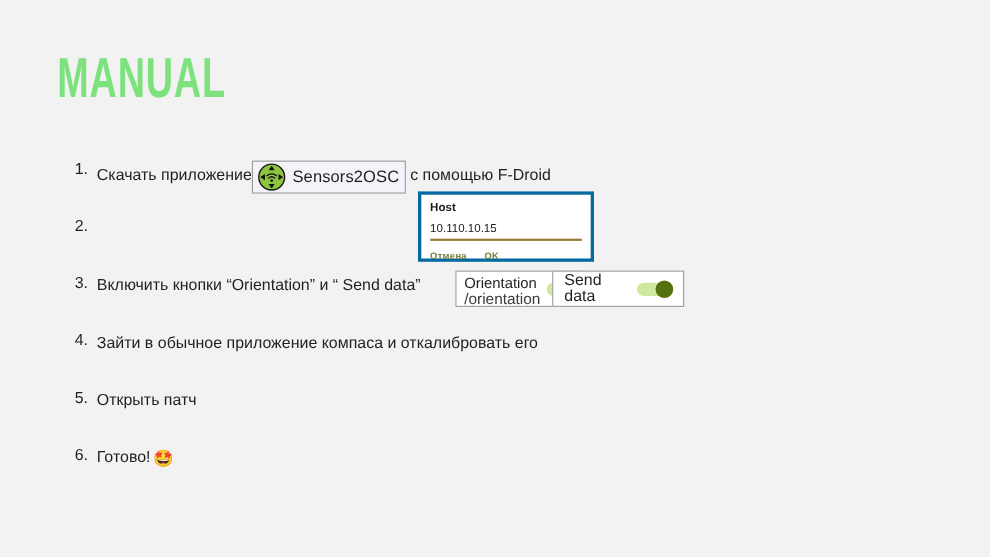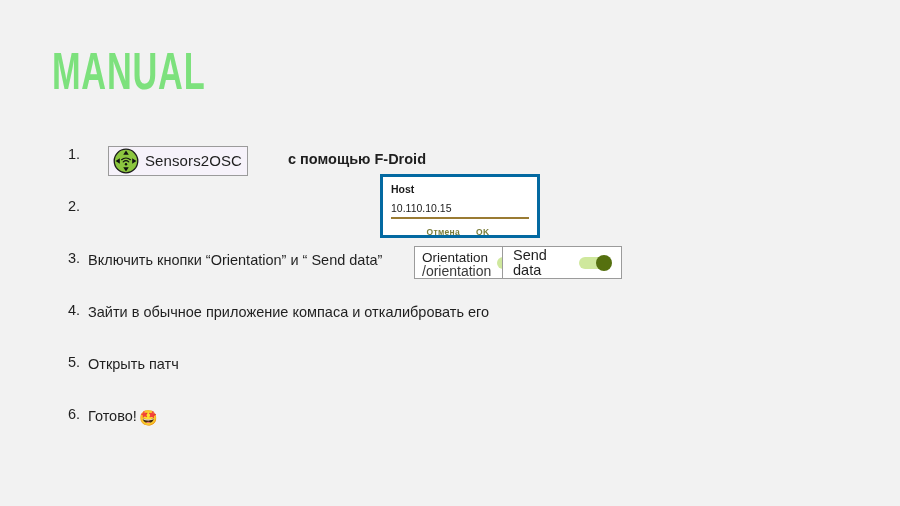--- a/index.html
+++ b/index.html
@@ -57,39 +57,38 @@
   .step-text {
     position: absolute;
     left: 28px;
     top: 8px;
     font-size: 14.5px;
     line-height: 20px;
     color: #1f1f1f;
     white-space: nowrap;
   }
   .step-text .tail {
-    margin-left: 20px;
-    font-weight: bold;
+    margin-left: 4px;
   }
   .emoji {
     font-size: 15px;
     margin-left: 3px;
     vertical-align: -2px;
   }
 
   
   .app-badge {
     display: inline-flex;
     align-items: center;
     gap: 6px;
     background: #f6f2fa;
     border: 1px solid #9b9b9b;
     padding: 2px 3px 2px 4px;
     vertical-align: -10px;
-    margin: 0 20px;
+    margin: 0 0;
     height: 30px;
     box-sizing: border-box;
   }
   .app-badge .app-name {
     font-size: 15px;
     color: #1f1f1f;
     letter-spacing: 0.1px;
     padding-right: 2px;
   }
   .app-icon {
@@ -124,21 +123,21 @@
   }
   .host-underline {
     margin-top: 3px;
     height: 2px;
     background: #9a7b33;
     width: 100%;
   }
   .host-actions {
     margin-top: 8px;
     display: flex;
-    justify-content: center;
+    justify-content: flex-start;
     gap: 16px;
     padding-right: 4px;
   }
   .host-btn {
     font-size: 8.5px;
     font-weight: 700;
     color: #7a7d3a;
     letter-spacing: 0.3px;
   }
 
@@ -215,21 +214,21 @@
 </head>
 <body>
 
 <div class="page-title">MANUAL</div>
 
 <div class="steps">
 
   <div class="step">
     <span class="step-num">1.</span>
     <span class="step-text">
-      <span class="app-badge">
+      <span>Скачать приложение</span><span class="app-badge">
           <span class="app-icon-wrap">
             <svg class="app-icon" viewBox="0 0 32 32" xmlns="http://www.w3.org/2000/svg">
               <circle cx="16" cy="16" r="14.5" fill="#8cc63f" stroke="#1b1b1b" stroke-width="1.6"></circle>
               <polygon points="16,3.2 12.6,8.4 19.4,8.4" fill="#111"></polygon>
               <polygon points="16,28.8 12.6,23.6 19.4,23.6" fill="#111"></polygon>
               <polygon points="3.2,16 8.4,12.6 8.4,19.4" fill="#111"></polygon>
               <polygon points="28.8,16 23.6,12.6 23.6,19.4" fill="#111"></polygon>
               <path d="M10.6 14.4a8 8 0 0 1 10.8 0" fill="none" stroke="#111" stroke-width="1.5" stroke-linecap="round"></path>
               <path d="M12.6 17.1a5 5 0 0 1 6.8 0" fill="none" stroke="#111" stroke-width="1.5" stroke-linecap="round"></path>
               <circle cx="16" cy="19.9" r="1.5" fill="#111"></circle>

